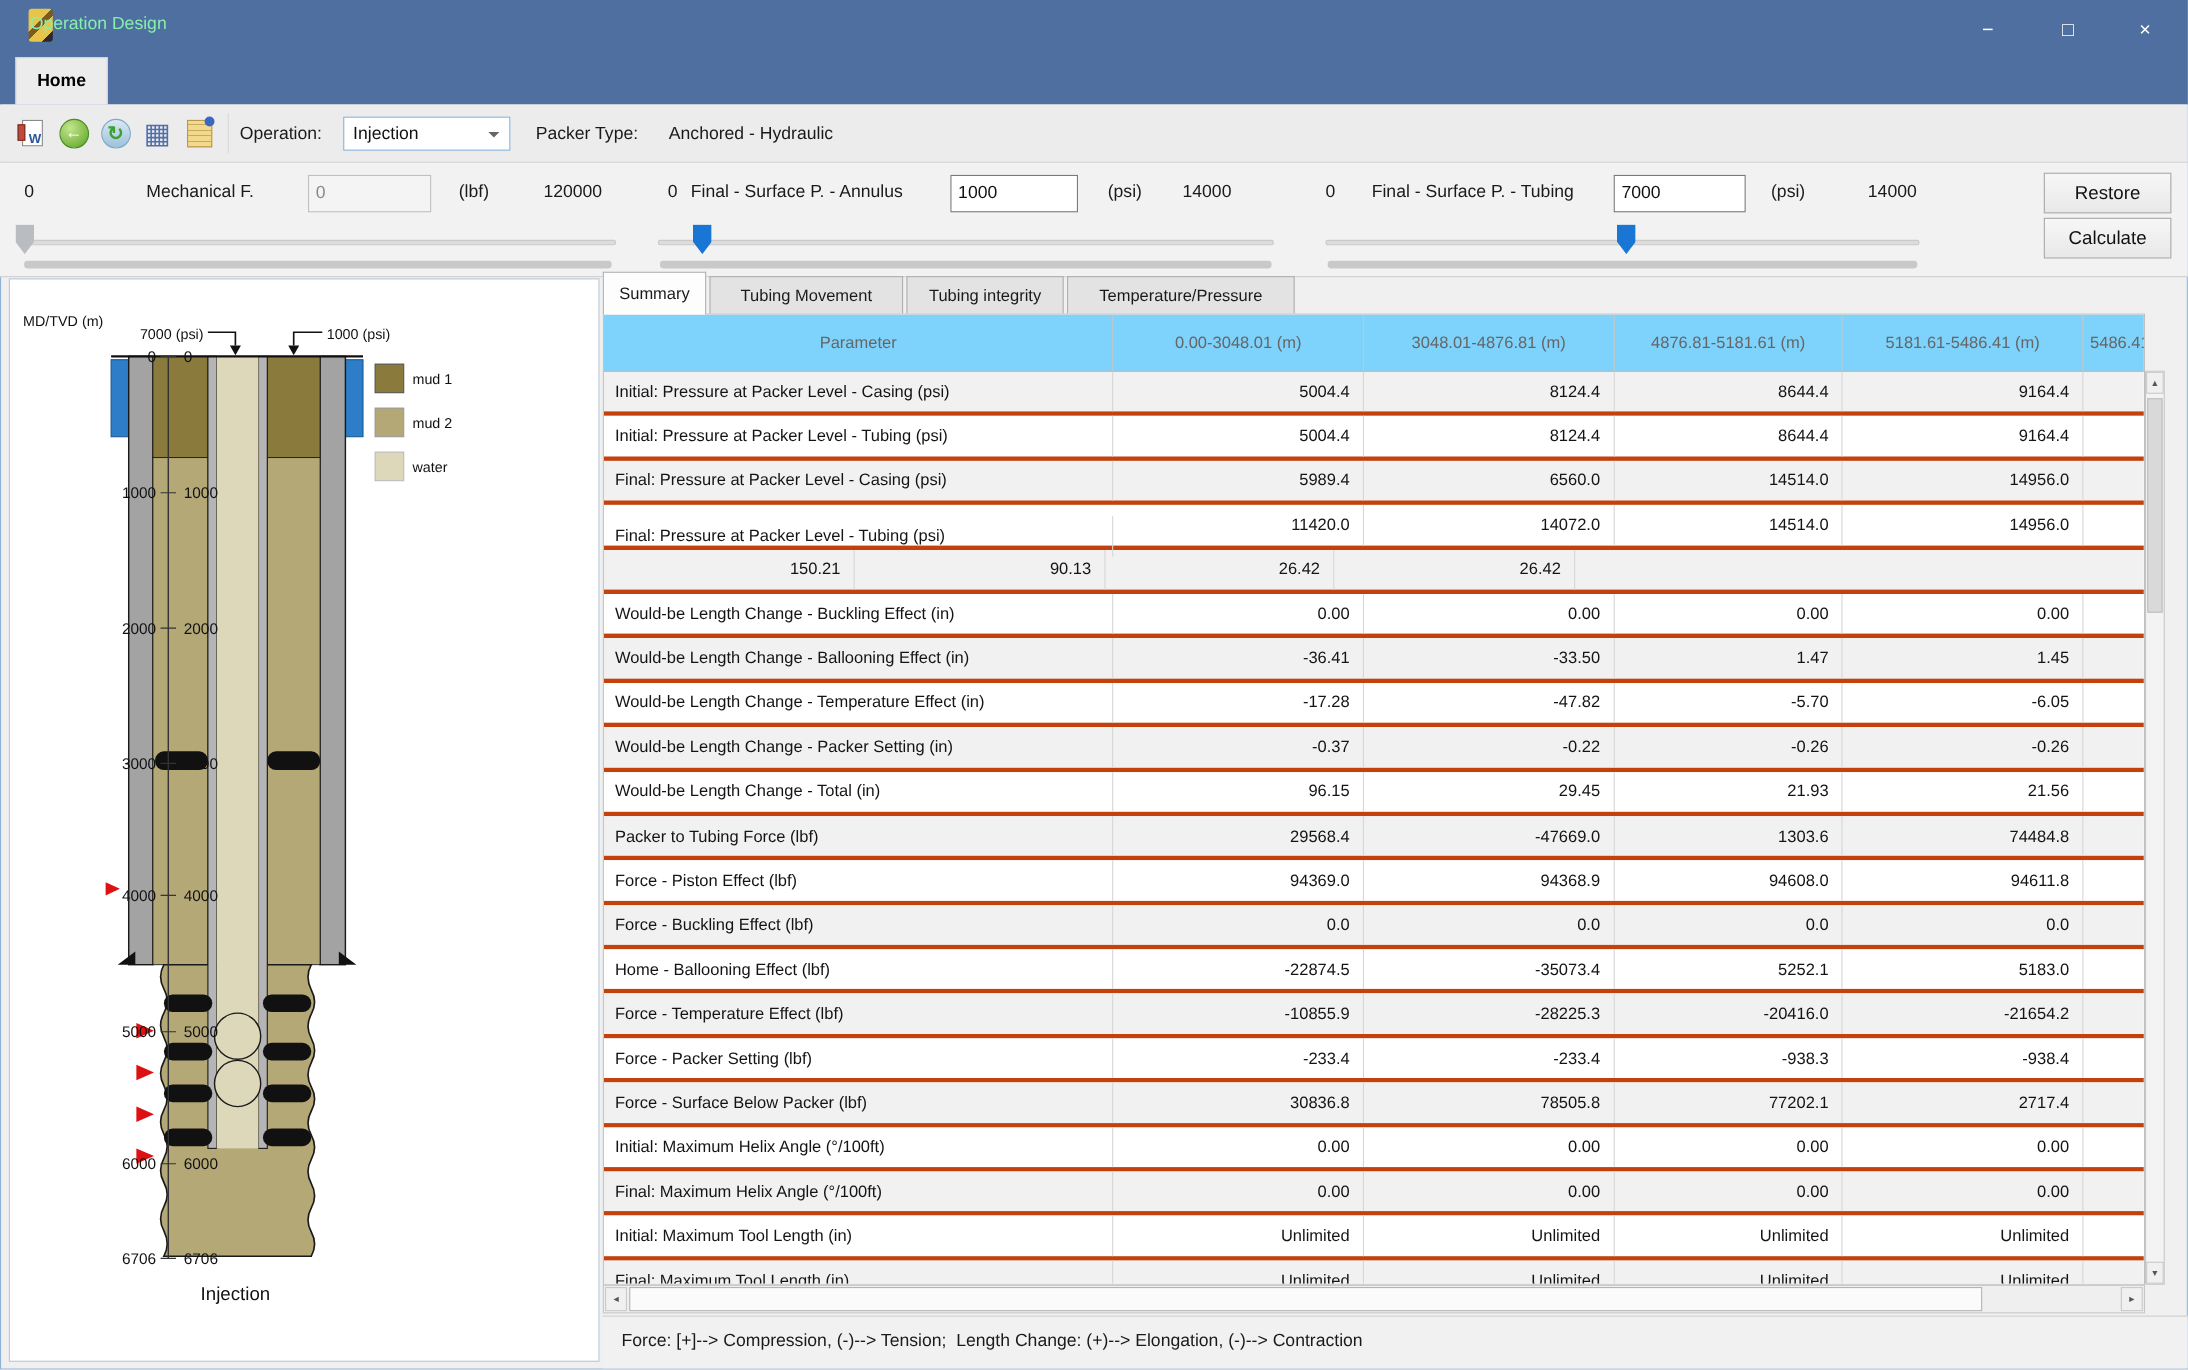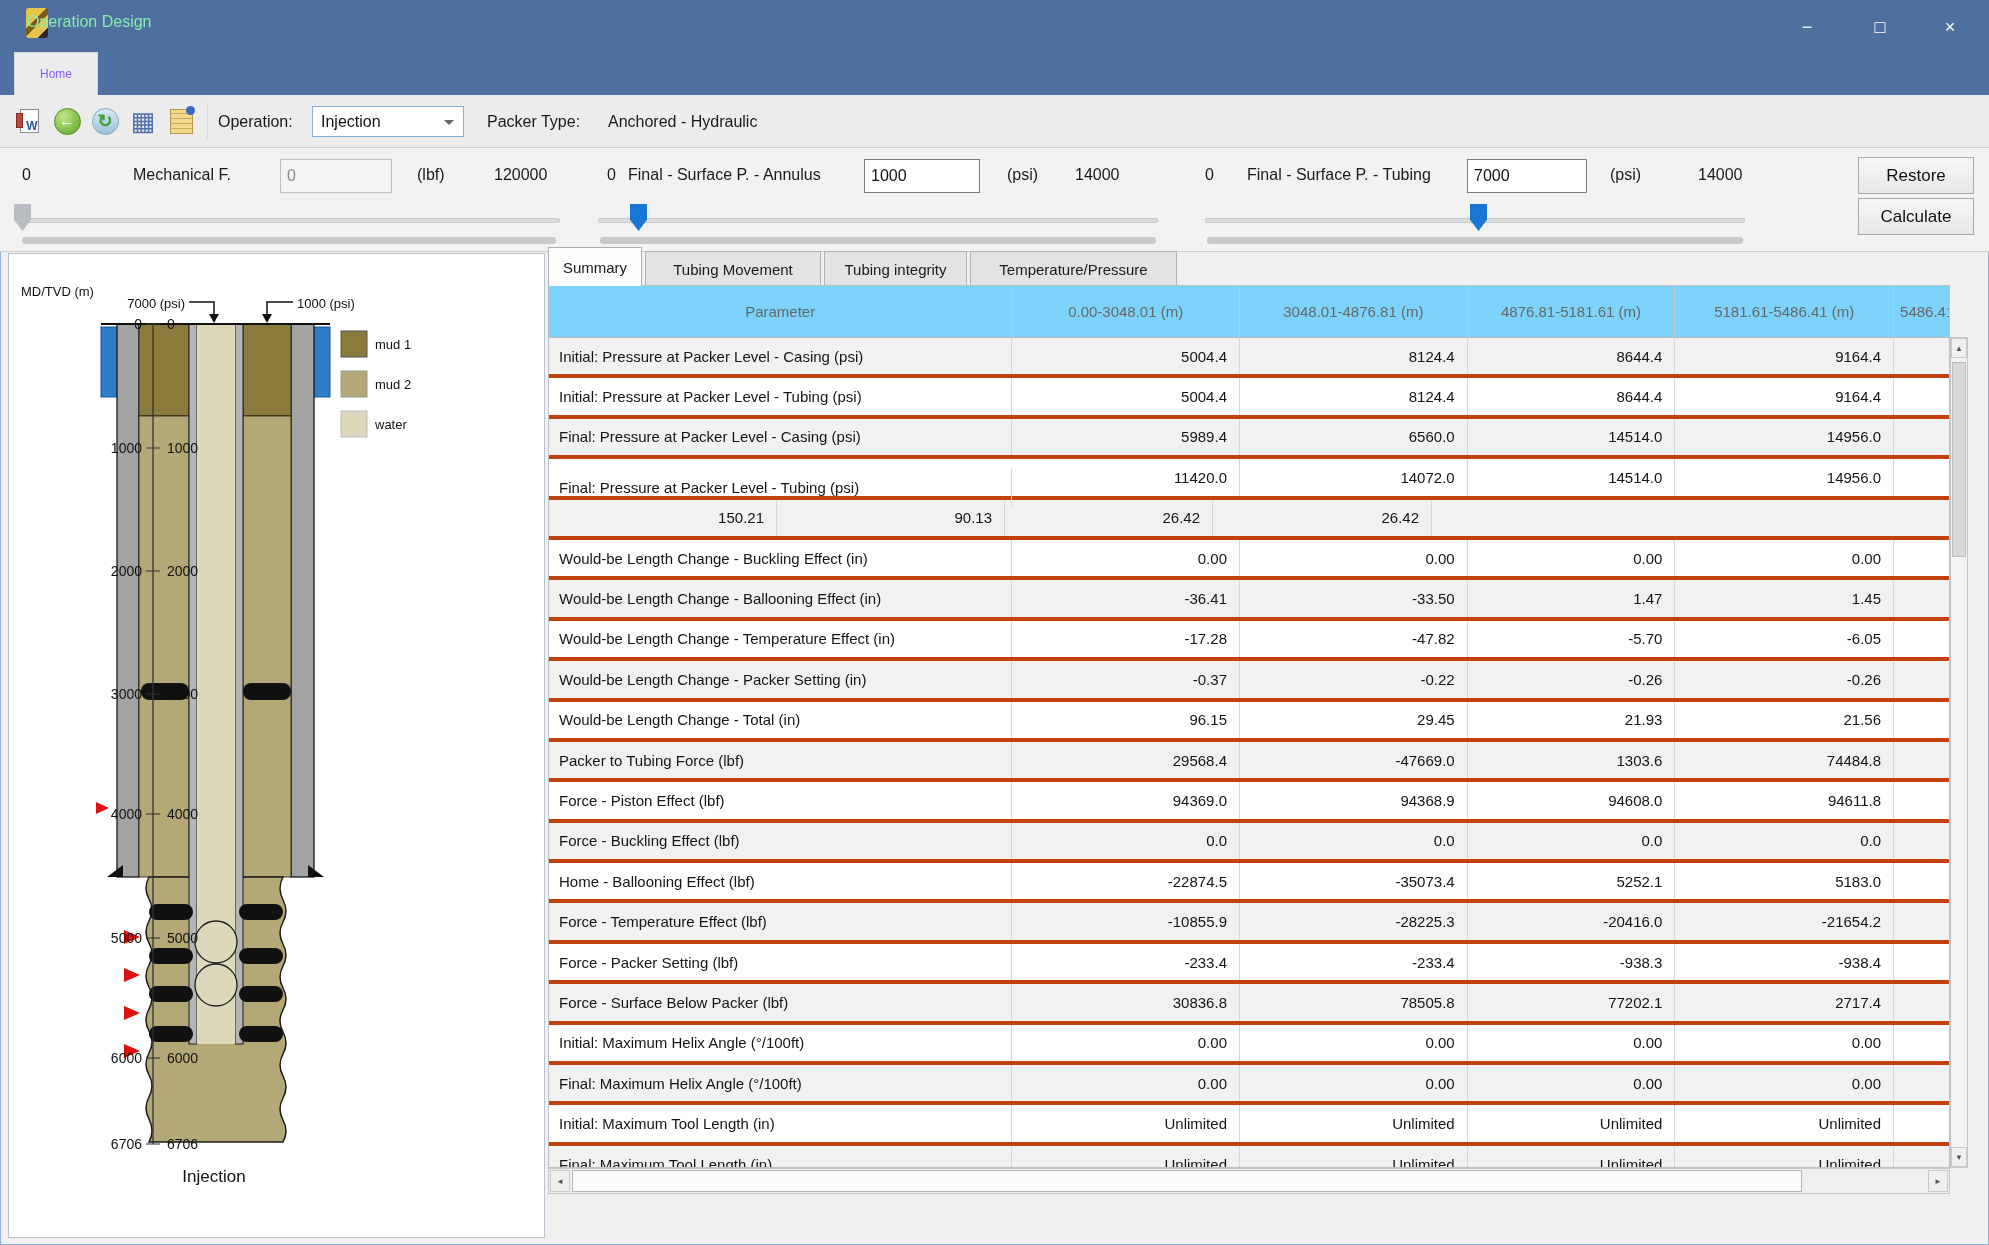--- a/index.html
+++ b/index.html
@@ -10,22 +10,22 @@
   
   .titlebar{position:absolute;left:0;top:0;width:100%;height:95px;background:#4e6f9f;}
   .title{position:absolute;left:0;right:0;top:13px;text-align:left;color:#86efac;font-size:16px;margin-left:27px;}
   .applogo{position:absolute;left:26px;top:8px;width:22px;height:30px;
     background:linear-gradient(135deg,#e8c54a 0 40%,#7a5a1e 40% 55%,#e8c54a 55% 80%,#2a2a2a 80%);
     border-radius:3px;}
   .winbtn{position:absolute;top:12px;width:44px;height:30px;color:#fff;font-size:18px;
     display:flex;align-items:center;justify-content:center;}
   
   .hometab{position:absolute;left:14px;top:52px;width:84px;height:43px;background:#ececec;
-    display:flex;align-items:center;justify-content:center;font-size:12px;color:#8b5cf6;
-    border:1px solid #d5d5d5;border-bottom:none;}
+    display:flex;align-items:center;justify-content:center;font-size:16px;color:#000000;
+    border:1px solid #d5d5d5;border-bottom:none;font-weight:bold;}
   .ribbon{position:absolute;left:0;top:95px;width:100%;height:53px;background:#ececec;
     border-bottom:1px solid #d0d0d0;}
   .icon-btn{position:absolute;top:6px;width:34px;height:40px;display:flex;align-items:center;justify-content:center;}
   .doc{position:relative;width:19px;height:24px;background:#fff;border:1px solid #8a8a8a;}
   .doc .w{position:absolute;right:0px;bottom:-1px;font-size:12px;font-weight:bold;color:#2b579a;}
   .doc .strip{position:absolute;left:-5px;top:3px;width:7px;height:15px;background:#bf4a3a;border:1px solid #7c2c22;}
   .circle-ic{width:27px;height:27px;border-radius:50%;display:flex;align-items:center;justify-content:center;font-weight:bold;}
   .back-ic{background:radial-gradient(circle at 35% 30%,#c2e68a,#5aa226);border:1px solid #4c8c1e;color:#fff;font-size:16px;}
   .refresh-ic{background:linear-gradient(#d8e9f4,#9cc2dc);border:1px solid #7fa8c6;color:#3f9f2f;font-size:18px;}
   .grid-ic{font-size:26px;color:#4f6fae;line-height:26px;}
@@ -451,14 +451,17 @@
     <div class="vthumb"></div>
     <div class="varrow" style="bottom:0;">▼</div>
   </div>
 
   <div class="hscroll">
     <div class="harrow" style="left:1px;">◄</div>
     <div class="hthumb"></div>
     <div class="harrow" style="right:1px;">►</div>
   </div>
 
+  <div class="statusbar">
+    <div class="statustext">Force: [+]--&gt; Compression, (-)--&gt; Tension;  Length Change: (+)--&gt; Elongation, (-)--&gt; Contraction</div>
+  </div>
 
 </div>
 
 </body></html>

